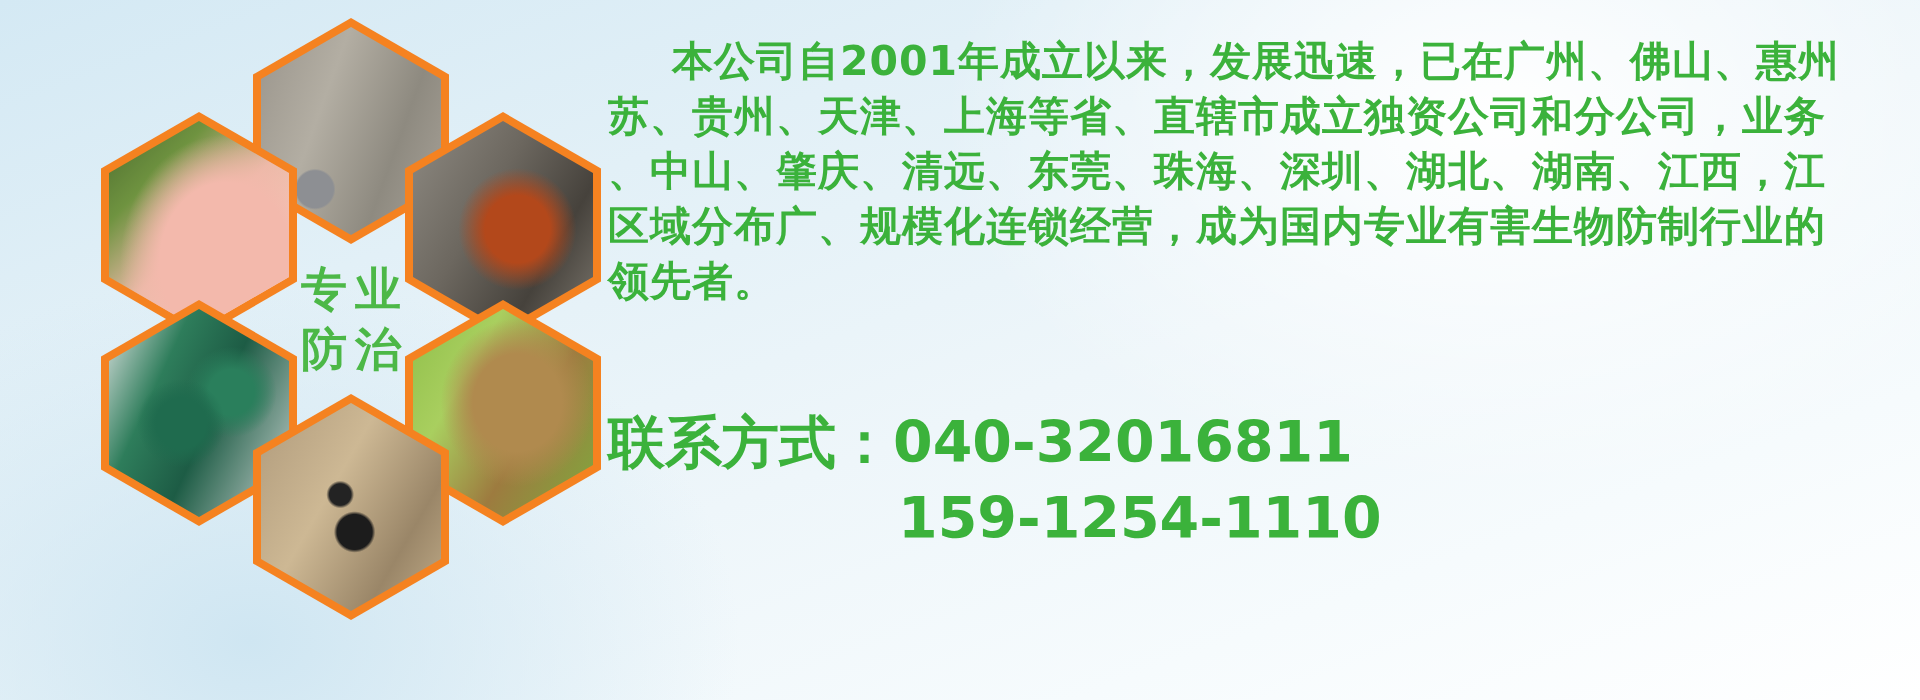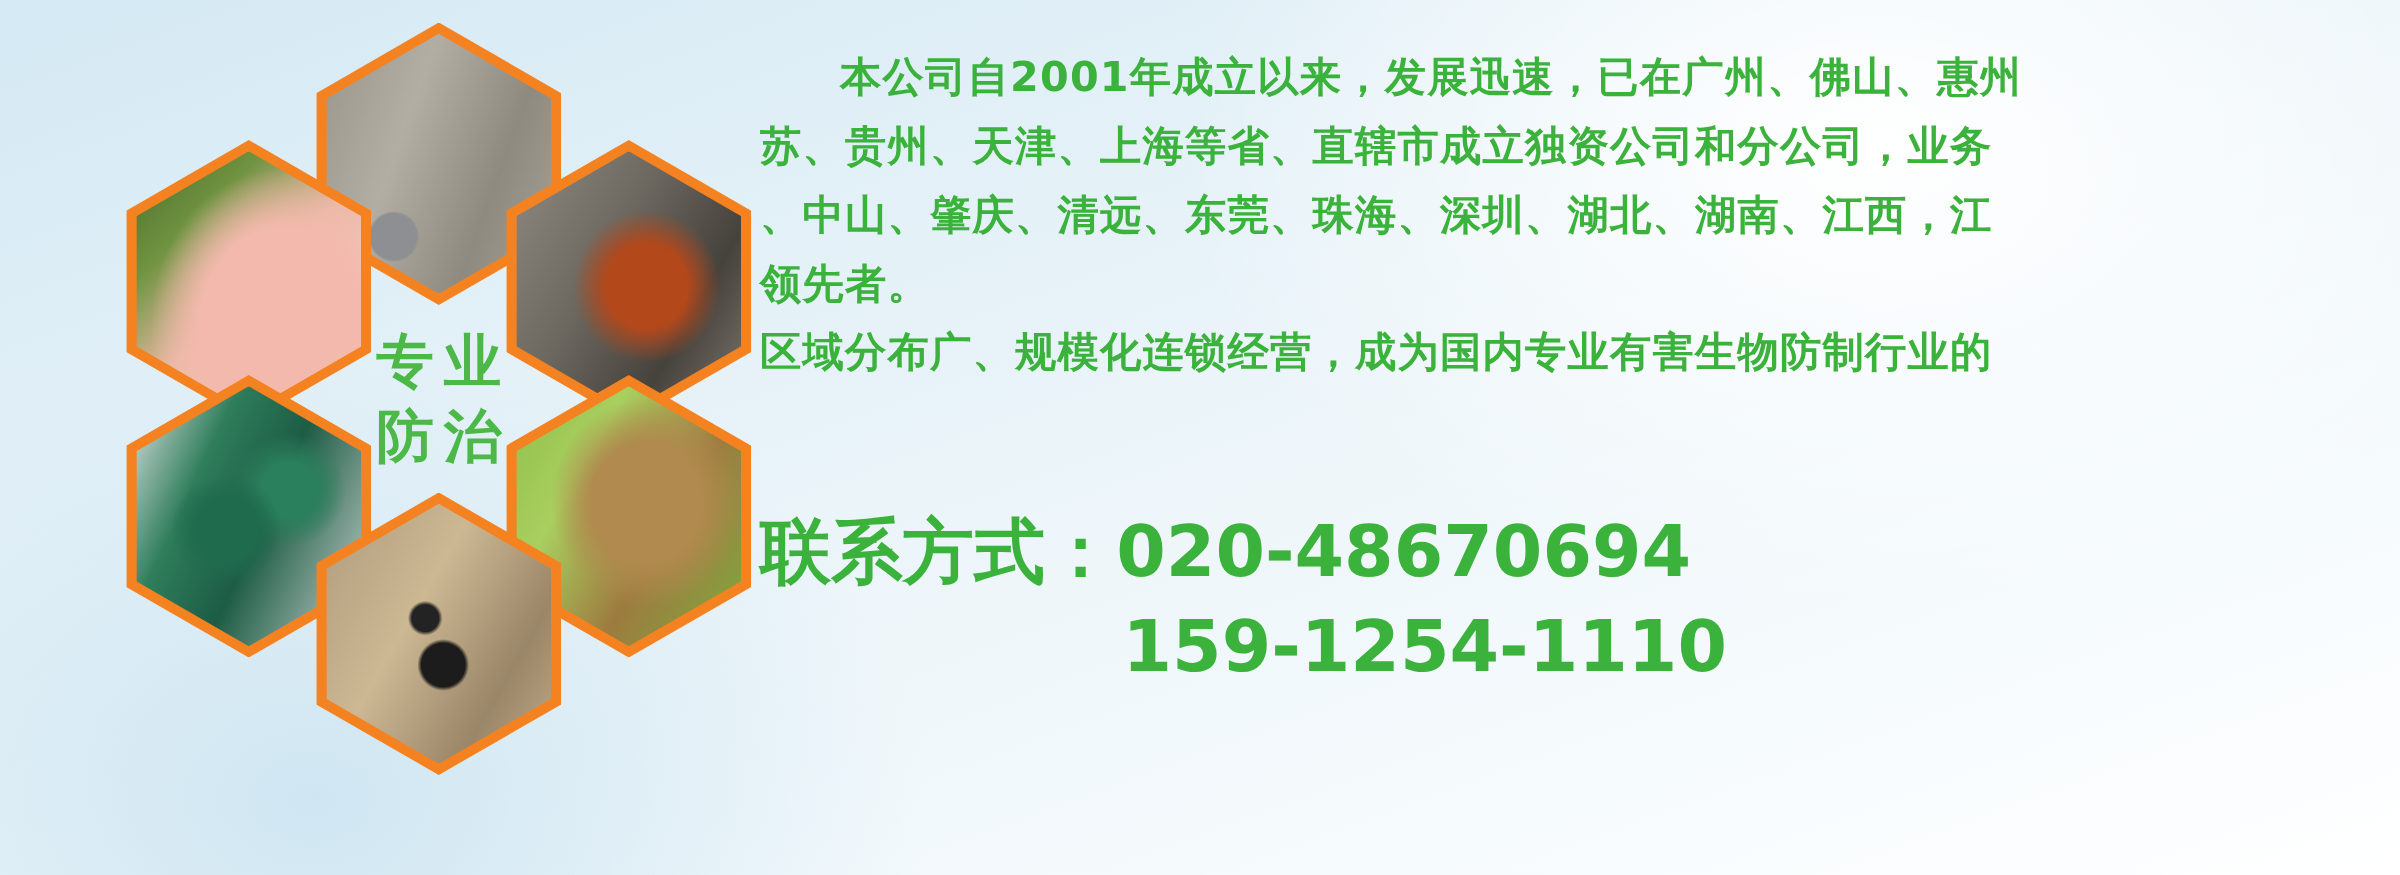--- a/index.html
+++ b/index.html
@@ -70,21 +70,21 @@
       linear-gradient(120deg,#8fbf4a 0%,#a9cf5f 30%,#9d7b3f 62%,#7faa3e 100%);}
   .ph-ant{background:
       radial-gradient(circle at 52% 62%, #1c1c1c 0 11%, rgba(28,28,28,0) 13%),
       radial-gradient(circle at 44% 44%, #232323 0 7%, rgba(35,35,35,0) 9%),
       linear-gradient(120deg,#b09b7c 0%,#cdb894 40%,#9a8668 75%,#c0ab88 100%);}
 
   
   #content{position:absolute;left:608px;top:0;width:1300px;height:700px;}
   #paragraph{
     position:absolute;left:0;top:34px;width:1300px;
-    color:#3bb23b;font-weight:bold;font-size:33px;line-height:55px;
+    color:#3bb23b;font-weight:bold;font-size:41px;line-height:55px;
     font-family:"DejaVu Sans","Liberation Sans",sans-serif;
     letter-spacing:1px;
   }
   #paragraph .pline{white-space:nowrap;}
   #paragraph .pline.first{text-indent:64px;}
 
   #contact{position:absolute;left:0;top:404px;width:1300px;
     color:#3bb23b;font-weight:bold;
     font-family:"DejaVu Sans","Liberation Sans",sans-serif;}
   .cline{font-size:57px;line-height:76px;white-space:nowrap;}
@@ -142,23 +142,23 @@
       </div>
     </div>
   </div>
 
   <div id="content">
 
     <div id="paragraph">
       <div class="pline first">本公司自2001年成立以来，发展迅速，已在广州、佛山、惠州</div>
       <div class="pline">苏、贵州、天津、上海等省、直辖市成立独资公司和分公司，业务</div>
       <div class="pline">、中山、肇庆、清远、东莞、珠海、深圳、湖北、湖南、江西，江</div>
+      <div class="pline">区域分布广、规模化连锁经营，成为国内专业有害生物防制行业的</div>
       <div class="pline">领先者。</div>
-      <div class="pline">区域分布广、规模化连锁经营，成为国内专业有害生物防制行业的</div>
     </div>
 
     <div id="contact">
-      <div class="cline phone1">联系方式：020-48670694</div>
+      <div class="cline phone1">联系方式：040-32016811</div>
       <div class="cline phone2">159-1254-1110</div>
     </div>
 
   </div>
 </div>
 
 </body></html>

